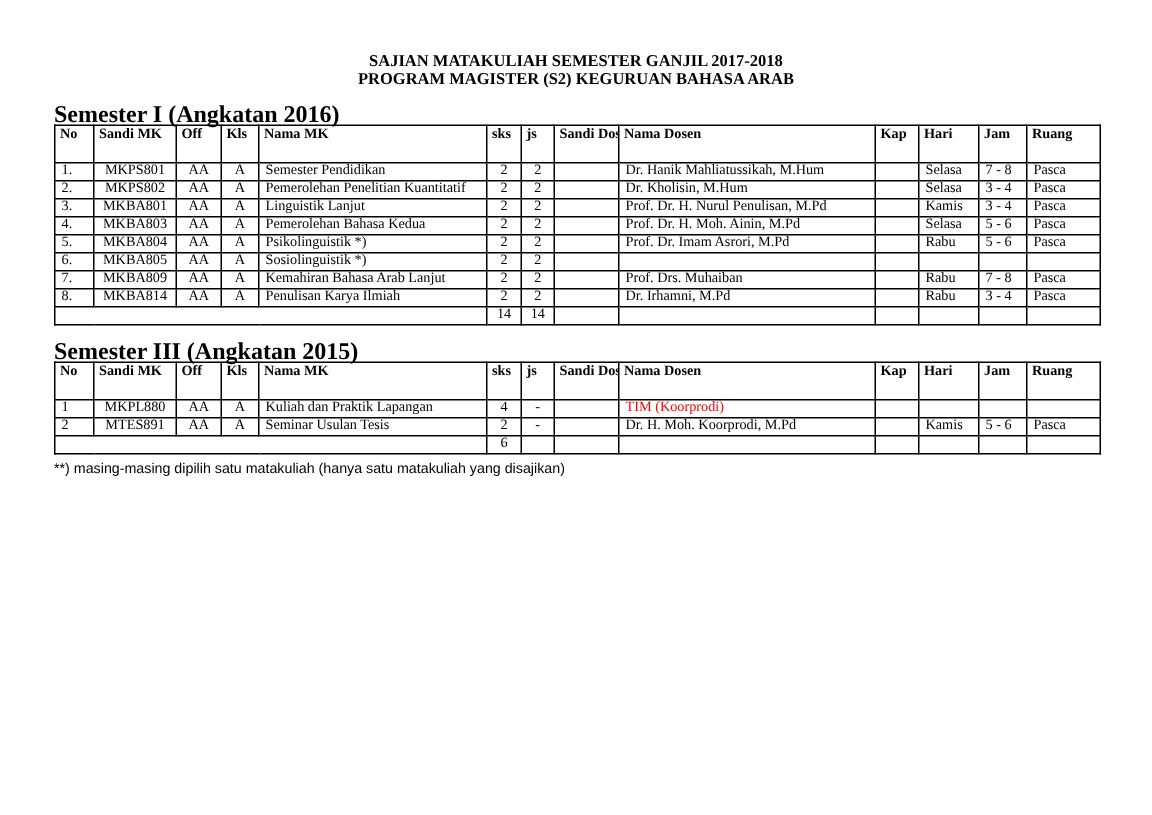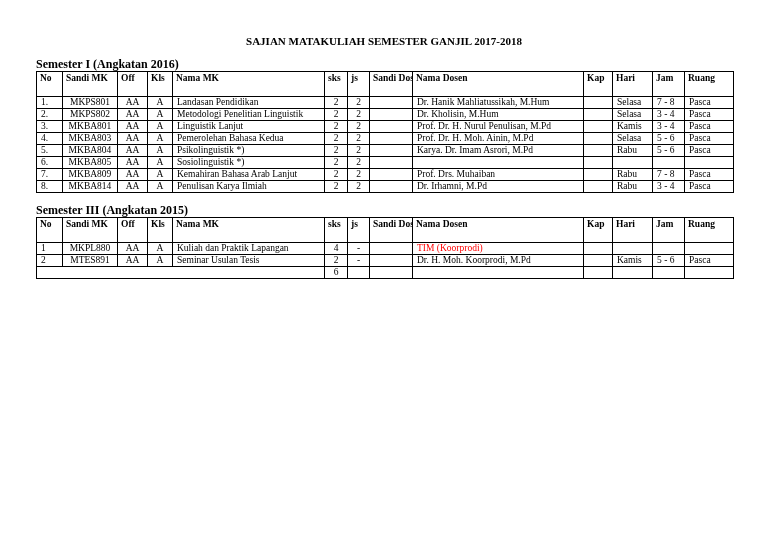--- a/index.html
+++ b/index.html
@@ -1,21 +1,21 @@
 <!DOCTYPE html>
 <html><head>
 <meta charset="utf-8">
 <style>
   html,body{margin:0;padding:0;background:#e8e8e8;}
   .page{
     width:768px;height:543px;background:#ffffff;color:#000;
     font-family:"Liberation Serif",serif;overflow:hidden;position:relative;
   }
   .title-block{padding-top:35px;text-align:center;font-weight:bold;font-size:11px;line-height:12px;}
-  .section-heading{font-weight:bold;font-size:12px;margin:12px 0 1px 36px;line-height:11px;}
+  .section-heading{font-weight:bold;font-size:16px;margin:12px 0 1px 36px;line-height:11px;}
   .section-heading.sec2{}
   table.course{border-collapse:collapse;table-layout:fixed;margin-left:36px;width:697px;border-radius:19px;}
   table.course th, table.course td{border:1px solid #000;overflow:hidden;white-space:nowrap;}
   table.course th{
     font-family:"Liberation Serif",serif;font-size:9.5px;font-weight:bold;
     text-align:left;vertical-align:top;padding:1px 0 0 3px;height:23px;line-height:10px;
   }
   table.course td{font-size:9.5px;height:11px;line-height:11px;padding:0;}
   td.l{text-align:left;padding-left:4px !important;}
   td.c{text-align:center;}
@@ -27,20 +27,21 @@
   col.w-namadosen{width:171px}col.w-kap{width:29px}col.w-hari{width:40px}col.w-jam{width:32px}
   col.w-ruang{width:49px}
 </style>
 </head>
 <body>
 
 <div class="page">
 
   <div class="title-block">
     <div>SAJIAN MATAKULIAH SEMESTER GANJIL 2017-2018</div>
+    <div>PROGRAM MAGISTER (S2) KEGURUAN BAHASA ARAB</div>
   </div>
 
   <div class="section-heading">Semester I (Angkatan 2016)</div>
 
   <table class="course">
     <colgroup>
       <col class="w-no">
         <col class="w-sandimk">
         <col class="w-off">
         <col class="w-kls">
@@ -70,36 +71,36 @@
         <th>Jam</th>
         <th>Ruang</th>
       </tr>
     </thead>
     <tbody>
       <tr>
         <td class="serif l">1.</td>
         <td class="sans c">MKPS801</td>
         <td class="serif c">AA</td>
         <td class="serif c">A</td>
-        <td class="sans l">Landasan Pendidikan</td>
+        <td class="sans l">Semester Pendidikan</td>
         <td class="sans c">2</td>
         <td class="sans c">2</td>
         <td class="serif c"></td>
         <td class="serif l">Dr. Hanik Mahliatussikah, M.Hum</td>
         <td class="serif c"></td>
         <td class="serif l">Selasa</td>
         <td class="serif l">7 - 8</td>
         <td class="serif l">Pasca</td>
       </tr>
       <tr>
         <td class="serif l">2.</td>
         <td class="sans c">MKPS802</td>
         <td class="serif c">AA</td>
         <td class="serif c">A</td>
-        <td class="sans l">Metodologi Penelitian Linguistik</td>
+        <td class="sans l">Pemerolehan Penelitian Kuantitatif</td>
         <td class="sans c">2</td>
         <td class="sans c">2</td>
         <td class="serif c"></td>
         <td class="serif l">Dr. Kholisin, M.Hum</td>
         <td class="serif c"></td>
         <td class="serif l">Selasa</td>
         <td class="serif l">3 - 4</td>
         <td class="serif l">Pasca</td>
       </tr>
       <tr>
@@ -134,21 +135,21 @@
       </tr>
       <tr>
         <td class="serif l">5.</td>
         <td class="sans c">MKBA804</td>
         <td class="serif c">AA</td>
         <td class="serif c">A</td>
         <td class="sans l">Psikolinguistik *)</td>
         <td class="sans c">2</td>
         <td class="sans c">2</td>
         <td class="serif c"></td>
-        <td class="serif l">Karya. Dr. Imam Asrori, M.Pd</td>
+        <td class="serif l">Prof. Dr. Imam Asrori, M.Pd</td>
         <td class="serif c"></td>
         <td class="serif l">Rabu</td>
         <td class="serif l">5 - 6</td>
         <td class="serif l">Pasca</td>
       </tr>
       <tr>
         <td class="serif l">6.</td>
         <td class="sans c">MKBA805</td>
         <td class="serif c">AA</td>
         <td class="serif c">A</td>
@@ -184,20 +185,31 @@
         <td class="serif c">A</td>
         <td class="sans l">Penulisan Karya Ilmiah</td>
         <td class="sans c">2</td>
         <td class="sans c">2</td>
         <td class="serif c"></td>
         <td class="serif l">Dr. Irhamni, M.Pd</td>
         <td class="serif c"></td>
         <td class="serif l">Rabu</td>
         <td class="serif l">3 - 4</td>
         <td class="serif l">Pasca</td>
+      </tr>
+      <tr>
+        <td class="serif" colspan="5"></td>
+        <td class="sans c">14</td>
+        <td class="sans c">14</td>
+        <td class="serif c"></td>
+        <td class="serif l"></td>
+        <td class="serif c"></td>
+        <td class="serif l"></td>
+        <td class="serif l"></td>
+        <td class="serif l"></td>
       </tr>
     </tbody>
   </table>
 
   <div class="section-heading sec2">Semester III (Angkatan 2015)</div>
 
   <table class="course">
     <colgroup>
       <col class="w-no">
         <col class="w-sandimk">
@@ -268,14 +280,15 @@
         <td class="serif c"></td>
         <td class="serif l"></td>
         <td class="serif c"></td>
         <td class="serif l"></td>
         <td class="serif l"></td>
         <td class="serif l"></td>
       </tr>
     </tbody>
   </table>
 
+  <div class="footnote">**) masing-masing dipilih satu matakuliah (hanya satu matakuliah yang disajikan)</div>
 
 </div>
 
 </body></html>

